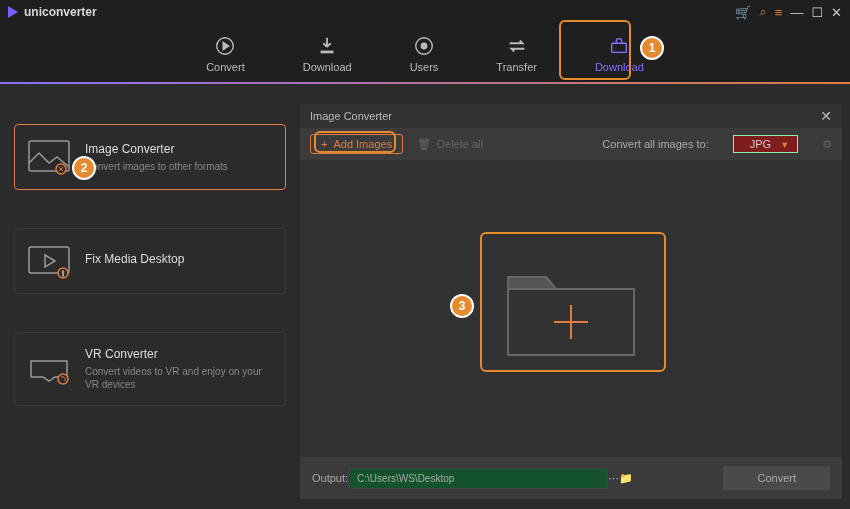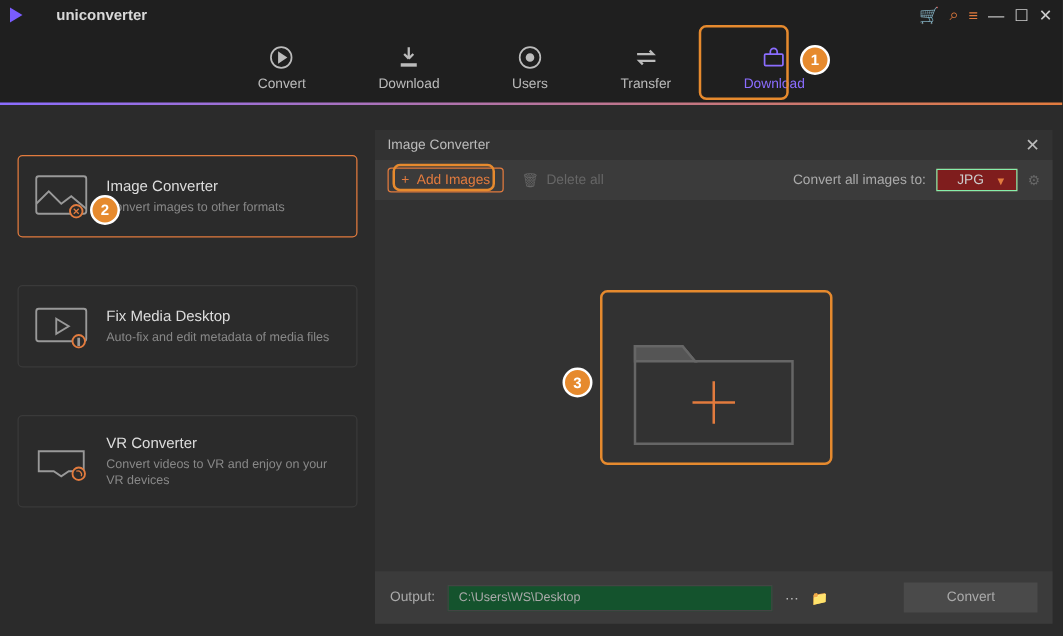--- a/index.html
+++ b/index.html
@@ -19,21 +19,21 @@
   padding: 0 8px;
 }
 .logo-glyph {
   width: 0; height: 0;
   border-left: 10px solid #7a5cff;
   border-top: 6px solid transparent;
   border-bottom: 6px solid transparent;
   margin-right: 6px;
 }
 .brand {
-  font-size: 12px; font-weight: bold; color: #d8d8d8; margin-left: 21px;
+  font-size: 12px; font-weight: bold; color: #d8d8d8;
 }
 .title-actions {
   margin-left: auto;
   display: flex; gap: 8px; align-items: center;
   color: #e27b3e;
   font-size: 13px;
 }
 .title-actions .win { color: #ccc; }
 
 
@@ -131,42 +131,42 @@
 .add-btn {
   border: 1px solid #e27b3e;
   color: #e27b3e;
   padding: 3px 10px;
   border-radius: 3px;
   display: flex; align-items: center; gap: 6px;
   cursor: pointer;
 }
 .delete-all { color: #666; display:flex; align-items:center; gap:6px; }
 .toolbar-right {
-  margin-left: auto; display:flex; align-items:center; gap:8px; color:#aaa;
+  margin-left: auto; display:flex; align-items:center; gap:24px; color:#aaa;
 }
 .fmt-select {
   background: #7f1d1d; border:1px solid #86efac;
   padding: 2px 26px 2px 16px; font-size:11px; color:#ccc;
   position:relative;
 }
 .fmt-caret { color:#e27b3e; font-size:9px; position:absolute; right:8px; top:4px; }
 .gear { color:#666; }
 
 .dropzone {
   flex: 1;
   display:flex; align-items:center; justify-content:center;
   position:relative;
 }
 .folder-svg { width: 150px; height: 120px; }
 
 .panel-footer {
   height: 42px;
   background: #3b3b3b;
   display:flex; align-items:center;
-  padding: 0 12px; gap:10px; font-size:11px;
+  padding: 0 12px; font-size:11px;
 }
 .output-path {
   background:#14532d; border:1px solid #444;
   color:#aaa; padding:4px 8px; width: 260px; font-size:10px;
 }
 .ellipsis { color:#bbb; cursor:pointer; }
 .folder-icon { color:#e27b3e; cursor:pointer; }
 .convert-btn {
   margin-left:auto;
   background:#4a4a4a; color:#aaa;
@@ -267,21 +267,20 @@
       <div class="side-icon">
         <svg viewBox="0 0 44 36" width="44" height="36" fill="none" stroke="#999" stroke-width="1.5">
             <rect x="2" y="4" width="40" height="26" rx="2"></rect>
             <path d="M18 12l10 6-10 6z"></path>
             <circle cx="36" cy="30" r="5" stroke="#e27b3e" fill="#2b2b2b"></circle>
             <text x="36" y="33" font-size="7" fill="#e27b3e" text-anchor="middle">i</text>
           </svg>
       </div>
       <div class="side-text">
         <div class="side-title">Fix Media Desktop</div>
-        <div class="side-desc">Auto-fix and edit metadata of media files</div>
       </div>
     </div>
 
     <div class="side-card">
       <div class="side-icon">
         <svg viewBox="0 0 44 36" width="44" height="36" fill="none" stroke="#999" stroke-width="1.5">
             <path d="M4 10h36v16h-12l-6 4-6-4H4z"></path>
             <circle cx="36" cy="28" r="5" stroke="#e27b3e" fill="#2b2b2b"></circle>
             <path d="M34 26a3 3 0 014 4" stroke="#e27b3e" stroke-width="1"></path>
           </svg>

